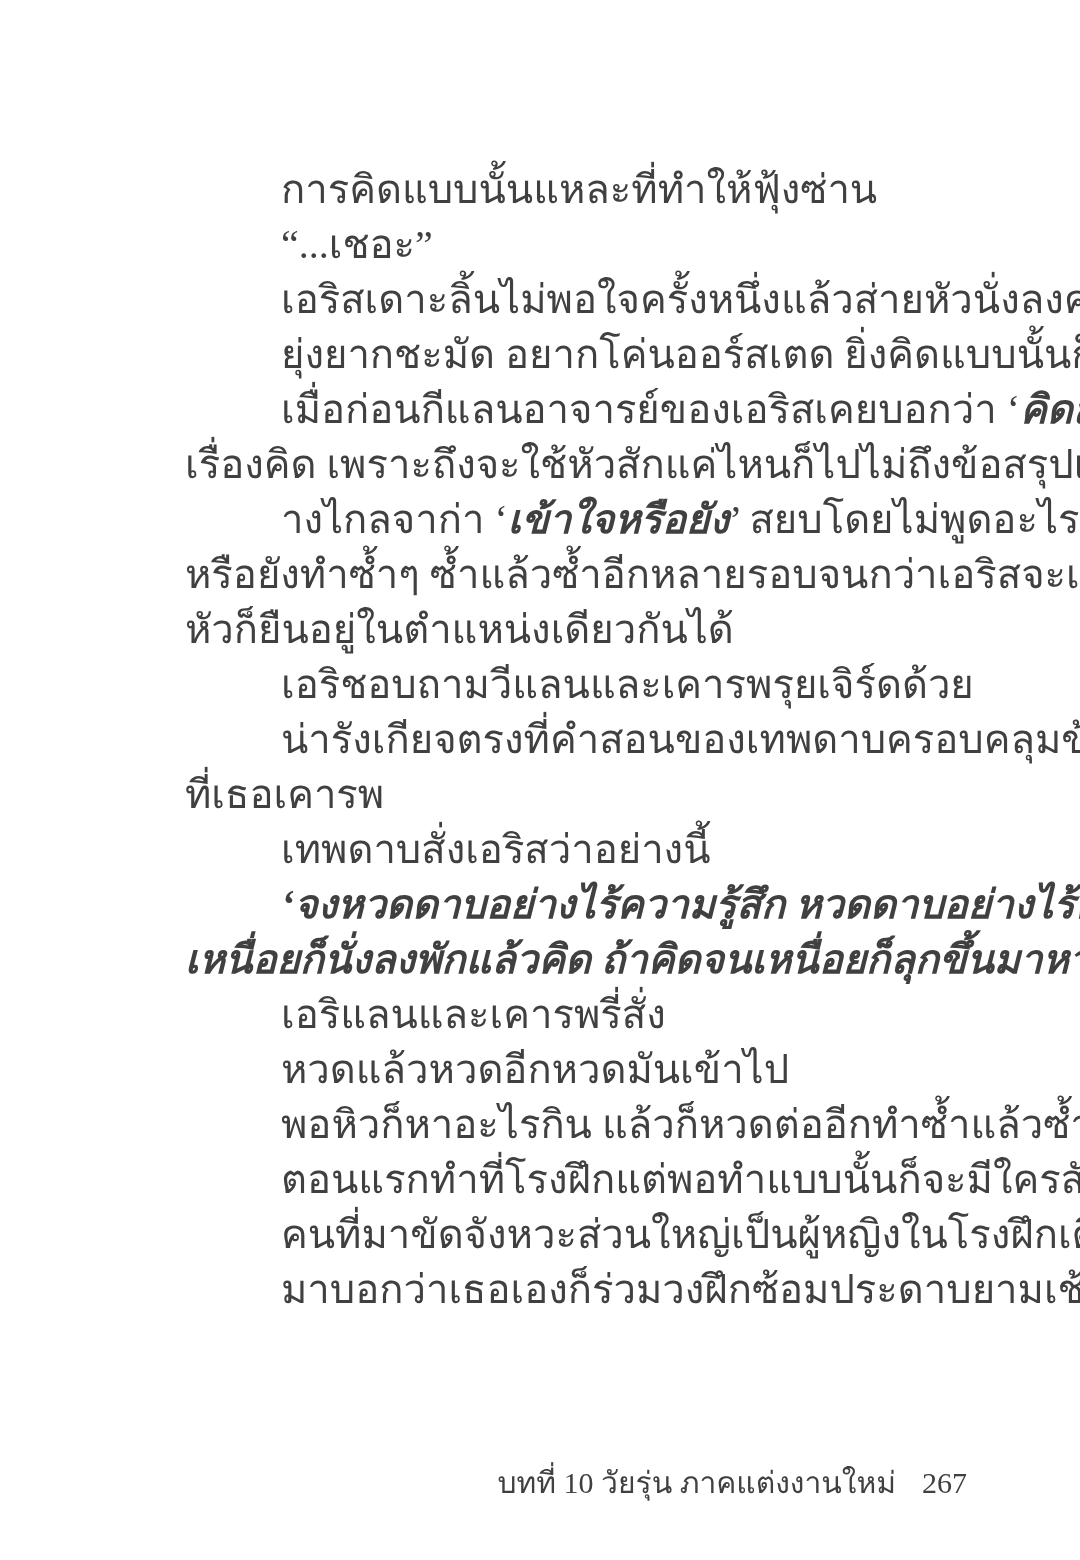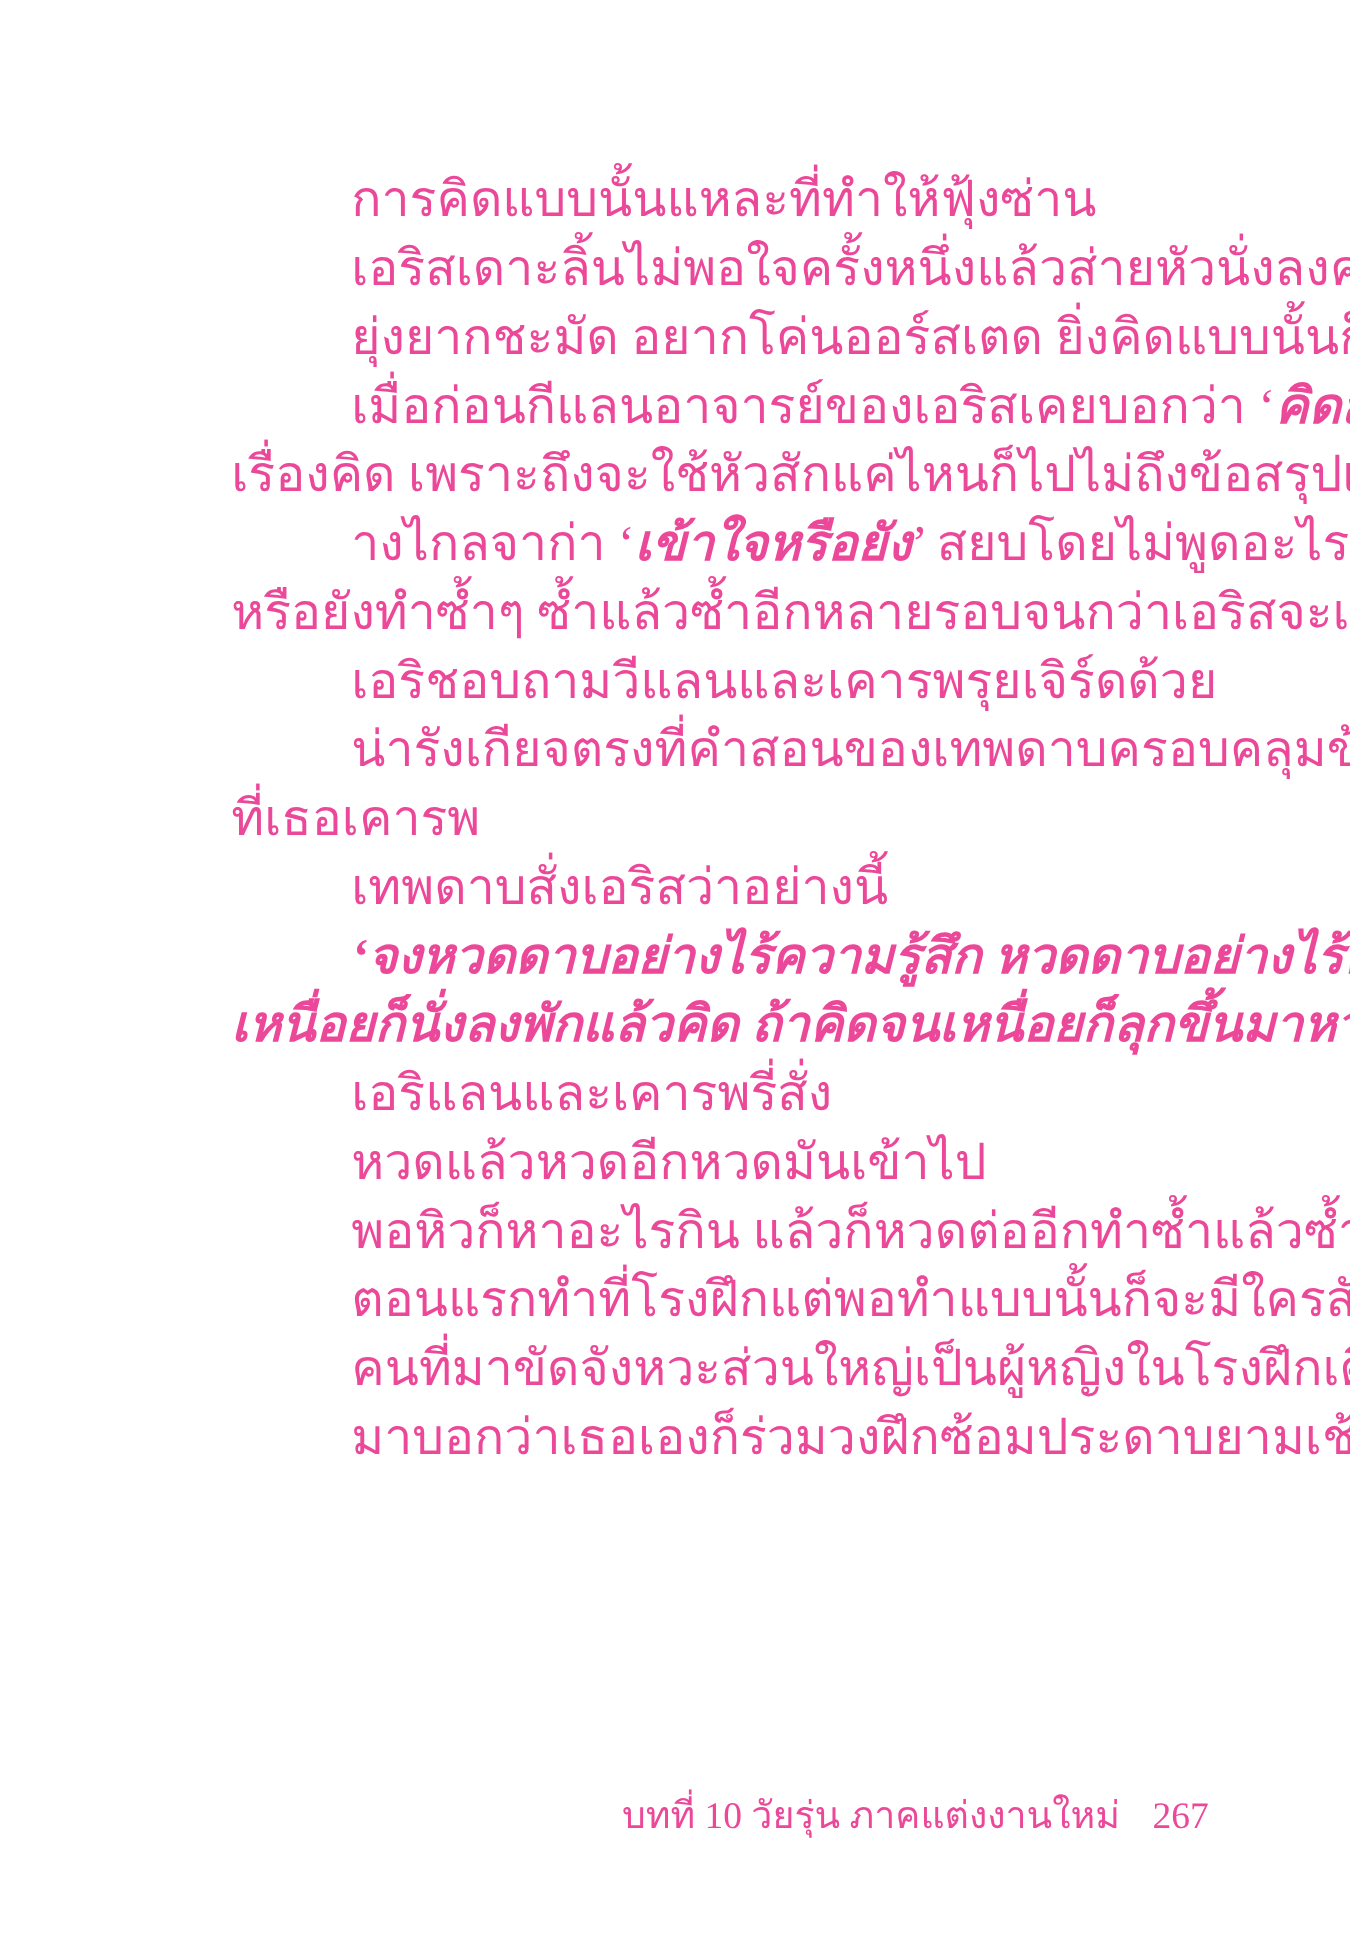--- a/index.html
+++ b/index.html
@@ -47,29 +47,31 @@
     align-items: flex-start;
     gap: 26px;
     font-size: 30px;
     line-height: 46px;
     white-space: nowrap;
   }
 </style>
 </head>
 <body style="background: rgb(255, 255, 255);">
 
-<div class="page" style="color: #ec4899;">
+<div class="page" style="color: #404040; margin-top: 30px;">
   <main class="text-block" id="text-block">
       <div class="line indent"><span class="seg">การคิดแบบนั้นแหละที่ทำให้ฟุ้งซ่าน</span></div>
+      <div class="line indent"><span class="seg">“...เชอะ”</span></div>
       <div class="line indent"><span class="seg">เอริสเดาะลิ้นไม่พอใจครั้งหนึ่งแล้วส่ายหัวนั่งลงครุ่นคิด</span></div>
       <div class="line indent"><span class="seg">ยุ่งยากชะมัด อยากโค่นออร์สเตด ยิ่งคิดแบบนั้นก็ยิ่งห่างไกลจาก</span></div>
       <div class="line indent"><span class="seg">เมื่อก่อนกีแลนอาจารย์ของเอริสเคยบอกว่า ‘</span><span class="seg em">คิดสิ</span></div>
       <div class="line"><span class="seg">เรื่องคิด เพราะถึงจะใช้หัวสักแค่ไหนก็ไปไม่ถึงข้อสรุปเสียที</span></div>
       <div class="line indent"><span class="seg">างไกลจาก่า ‘</span><span class="seg em">เข้าใจหรือยัง</span><span class="seg">’ สยบโดยไม่พูดอะไร บอกเฉยๆ ว่าเข้าใจ</span></div>
       <div class="line"><span class="seg">หรือยังทำซ้ำๆ ซ้ำแล้วซ้ำอีกหลายรอบจนกว่าเอริสจะเข้าใจ ถึงไม่ต้องใช้</span></div>
+      <div class="line"><span class="seg">หัวก็ยืนอยู่ในตำแหน่งเดียวกันได้</span></div>
       <div class="line indent"><span class="seg">เอริชอบถามวีแลนและเคารพรุยเจิร์ดด้วย</span></div>
       <div class="line indent"><span class="seg">น่ารังเกียจตรงที่คำสอนของเทพดาบครอบคลุมข้อดีของทั้งสองคน</span></div>
       <div class="line"><span class="seg">ที่เธอเคารพ</span></div>
       <div class="line indent"><span class="seg">เทพดาบสั่งเอริสว่าอย่างนี้</span></div>
       <div class="line indent"><span class="seg em">‘จงหวดดาบอย่างไร้ความรู้สึก หวดดาบอย่างไร้ความรู้สึก ถ้า</span></div>
       <div class="line"><span class="seg em">เหนื่อยก็นั่งลงพักแล้วคิด ถ้าคิดจนเหนื่อยก็ลุกขึ้นมาหวดดาบต่อ’</span></div>
       <div class="line indent"><span class="seg">เอริแลนและเคารพรี่สั่ง</span></div>
       <div class="line indent"><span class="seg">หวดแล้วหวดอีกหวดมันเข้าไป</span></div>
       <div class="line indent"><span class="seg">พอหิวก็หาอะไรกิน แล้วก็หวดต่ออีกทำซ้ำแล้วซ้ำเล่า</span></div>
       <div class="line indent"><span class="seg">ตอนแรกทำที่โรงฝึกแต่พอทำแบบนั้นก็จะมีใครสักคนมาขัดจังหวะ</span></div>

